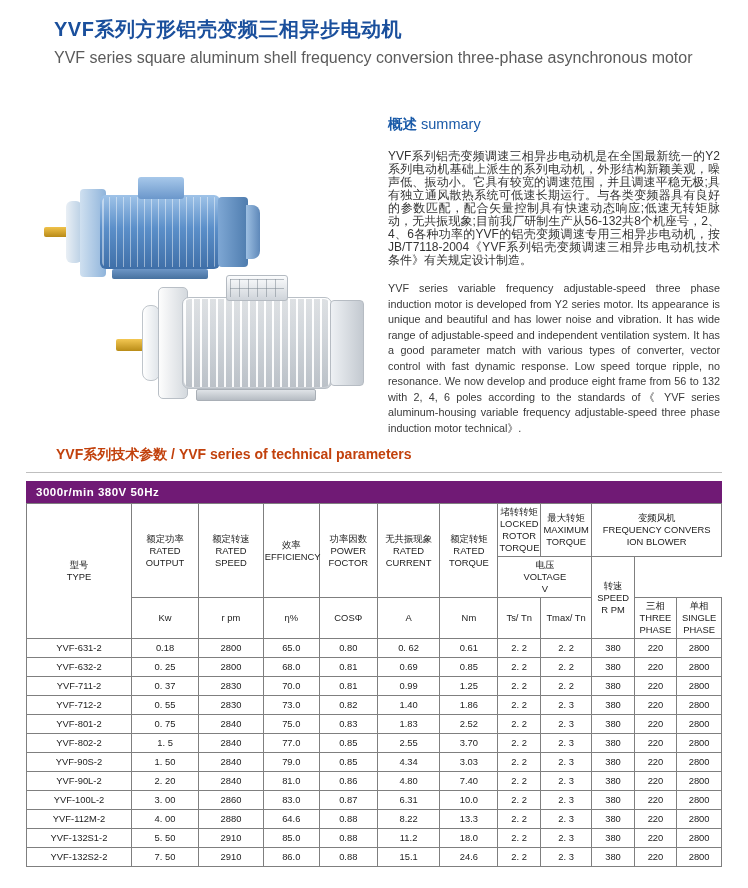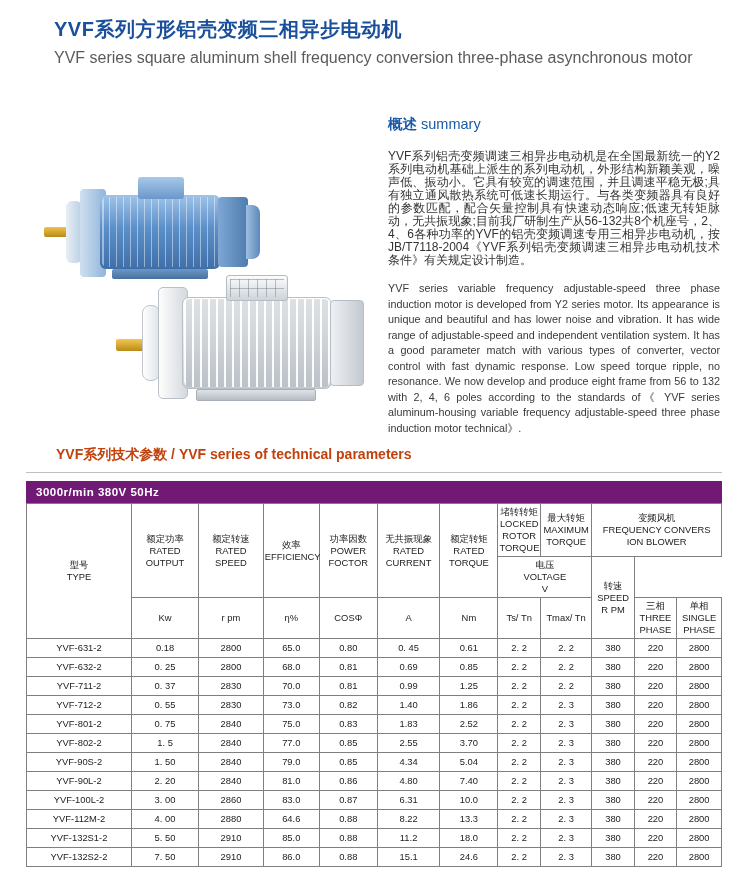--- a/index.html
+++ b/index.html
@@ -381,21 +381,21 @@
         </th>
       </tr>
     </thead>
     <tbody>
         <tr>
           <td class="type-cell">YVF-631-2</td>
           <td>0.18</td>
           <td>2800</td>
           <td>65.0</td>
           <td>0.80</td>
-          <td>0. 45</td>
+          <td>0. 62</td>
           <td>0.61</td>
           <td>2. 2</td>
           <td>2. 2</td>
           <td>380</td>
           <td>220</td>
           <td>2800</td>
         </tr>
         <tr>
           <td class="type-cell">YVF-632-2</td>
           <td>0. 25</td>
@@ -466,21 +466,21 @@
           <td>220</td>
           <td>2800</td>
         </tr>
         <tr>
           <td class="type-cell">YVF-90S-2</td>
           <td>1. 50</td>
           <td>2840</td>
           <td>79.0</td>
           <td>0.85</td>
           <td>4.34</td>
-          <td>5.04</td>
+          <td>3.03</td>
           <td>2. 2</td>
           <td>2. 3</td>
           <td>380</td>
           <td>220</td>
           <td>2800</td>
         </tr>
         <tr>
           <td class="type-cell">YVF-90L-2</td>
           <td>2. 20</td>
           <td>2840</td>

